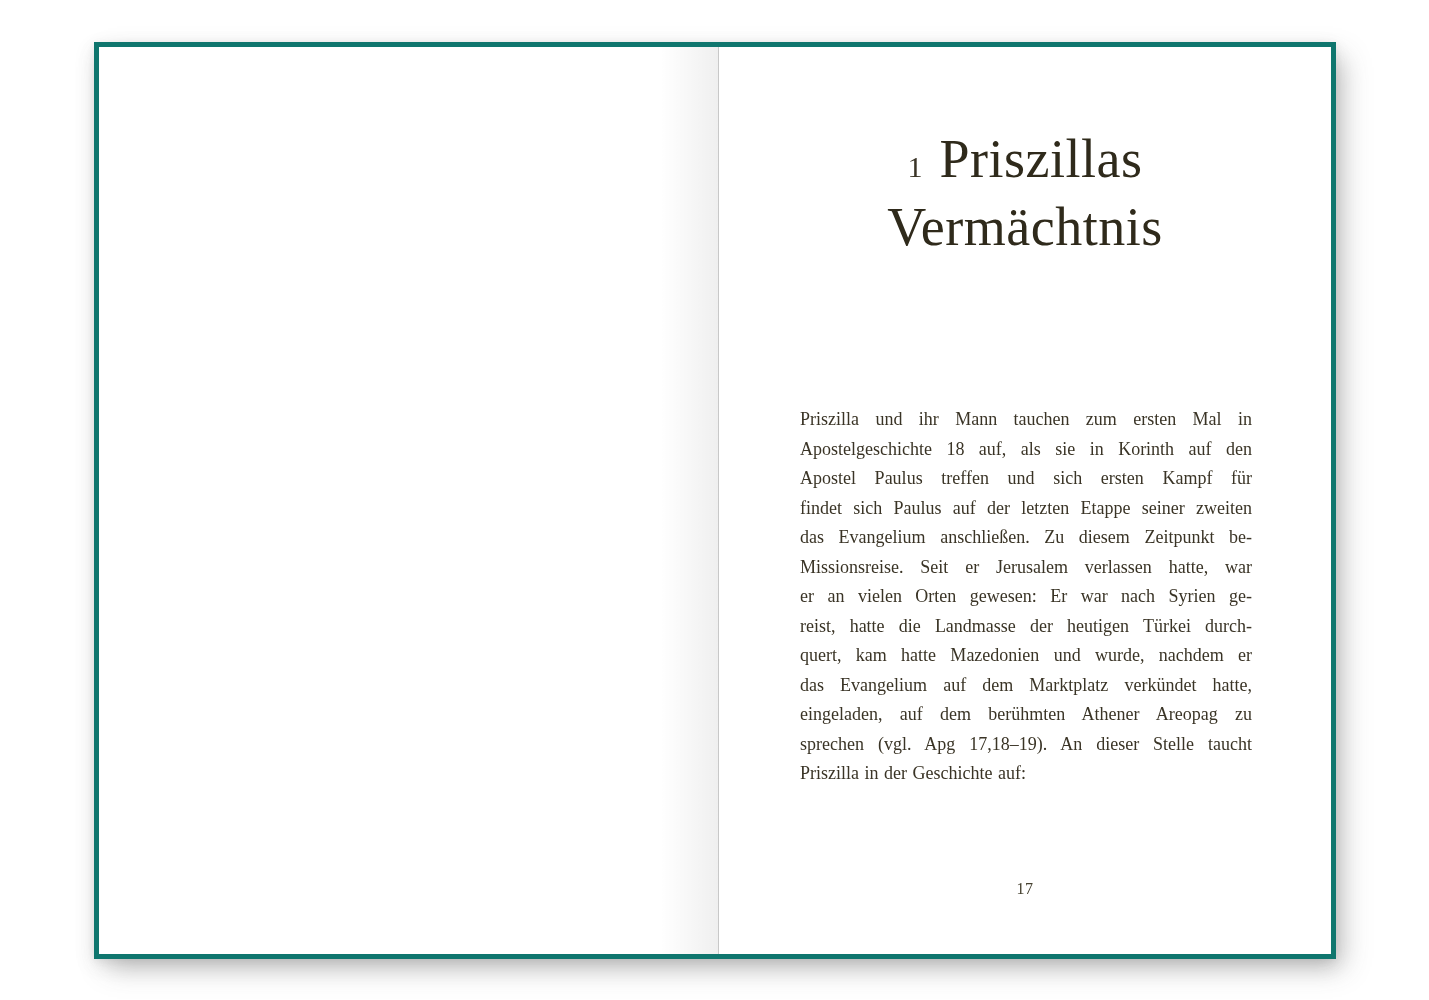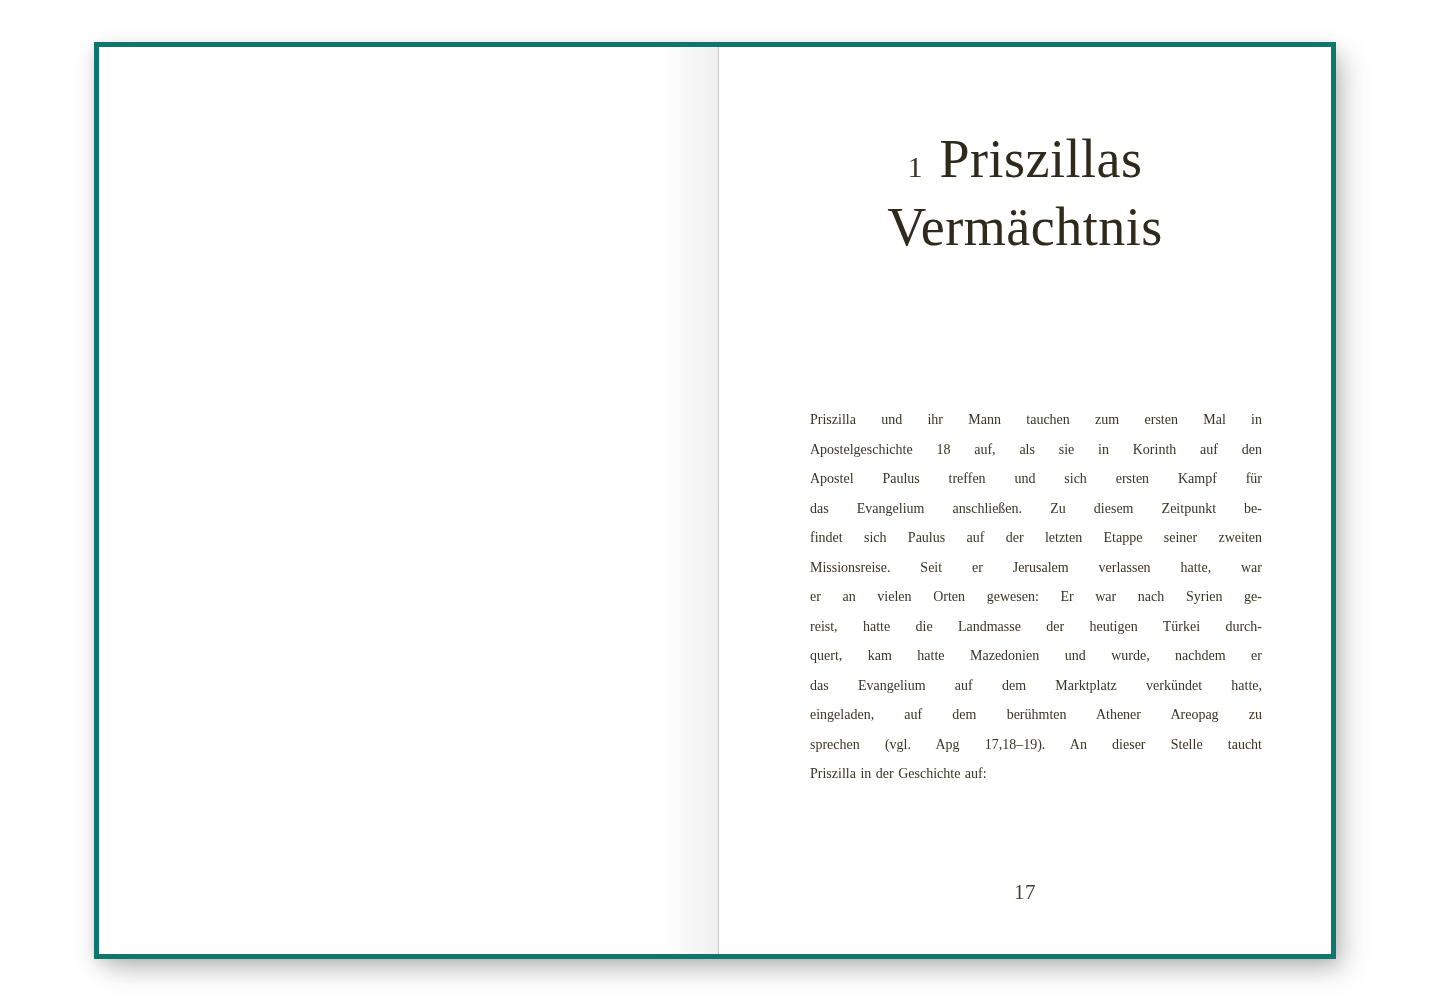--- a/index.html
+++ b/index.html
@@ -49,41 +49,41 @@
   }
   .chapter-title .chapter-num {
     font-size: 30px;
     letter-spacing: 0;
     margin-right: 17px;
     color: #3a3426;
   }
 
   .body-paragraph {
     position: absolute;
-    top: 358px; left: 91px;
+    top: 358px; left: 81px;
     width: 452px;
-    font-size: 14px;
+    font-size: 18px;
     line-height: 29.5px;
     color: #3a3426;
     word-spacing: 1px;
   }
   .pline {
     text-align: justify;
     text-align-last: justify;
     white-space: normal;
   }
   .pline.last {
     text-align-last: left;
   }
 
   .folio {
     position: absolute;
     top: 833px; left: 0; right: 0;
     text-align: center;
-    font-size: 21px;
+    font-size: 16px;
     color: #45402f;
     letter-spacing: 0.5px;
   }
 </style>
 </head>
 <body>
 
 <div class="book">
 
   <div class="page-left">
@@ -95,22 +95,22 @@
     <div class="chapter-title">
       <span class="title-line"><span class="chapter-num">1</span><span>Priszillas</span></span>
       <br>
       <span class="title-line"><span>Vermächtnis</span></span>
     </div>
 
     <div class="body-paragraph">
       <div class="pline">Priszilla und ihr Mann tauchen zum ersten Mal in</div>
       <div class="pline">Apostelgeschichte 18 auf, als sie in Korinth auf den</div>
       <div class="pline">Apostel Paulus treffen und sich ersten Kampf für</div>
+      <div class="pline">findet sich Paulus auf der letzten Etappe seiner zweiten</div>
       <div class="pline">das Evangelium anschließen. Zu diesem Zeitpunkt be-</div>
-      <div class="pline">findet sich Paulus auf der letzten Etappe seiner zweiten</div>
       <div class="pline">Missionsreise. Seit er Jerusalem verlassen hatte, war</div>
       <div class="pline">er an vielen Orten gewesen: Er war nach Syrien ge-</div>
       <div class="pline">reist, hatte die Landmasse der heutigen Türkei durch-</div>
       <div class="pline">quert, kam hatte Mazedonien und wurde, nachdem er</div>
       <div class="pline">das Evangelium auf dem Marktplatz verkündet hatte,</div>
       <div class="pline">eingeladen, auf dem berühmten Athener Areopag zu</div>
       <div class="pline">sprechen (vgl. Apg 17,18–19). An dieser Stelle taucht</div>
       <div class="pline last">Priszilla in der Geschichte auf:</div>
     </div>
 

